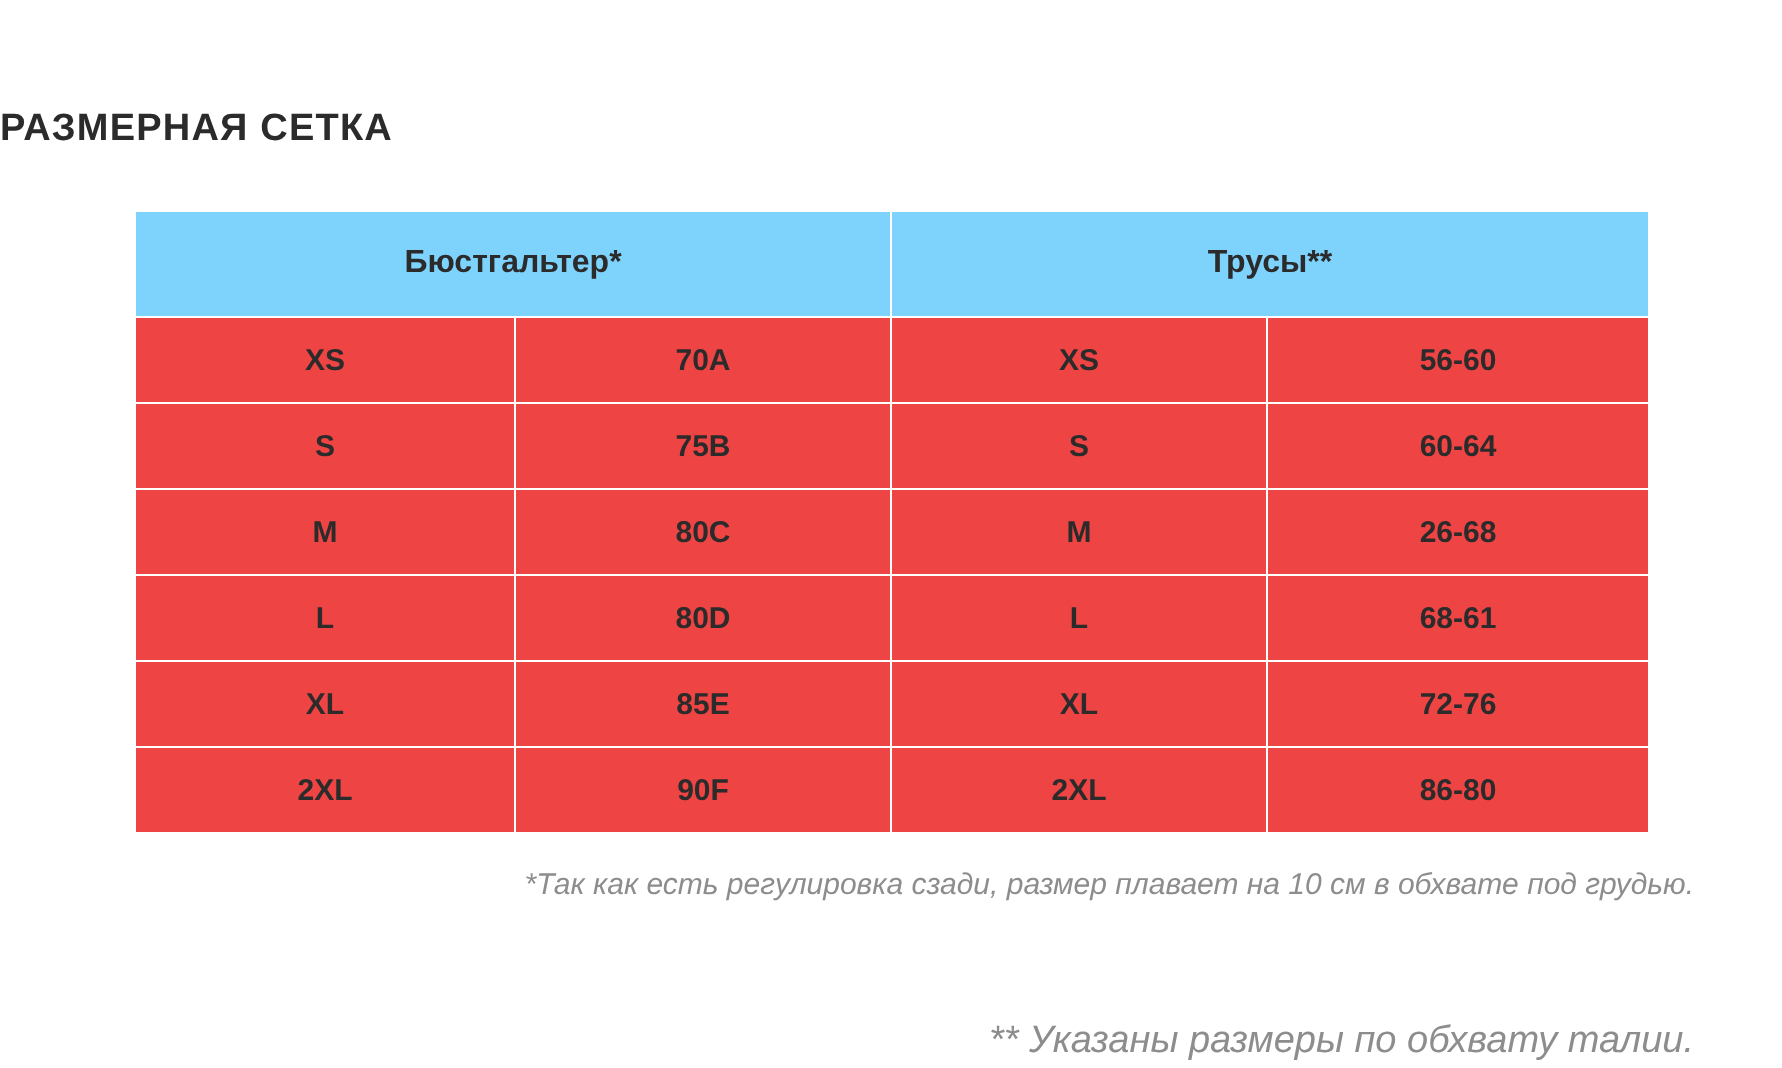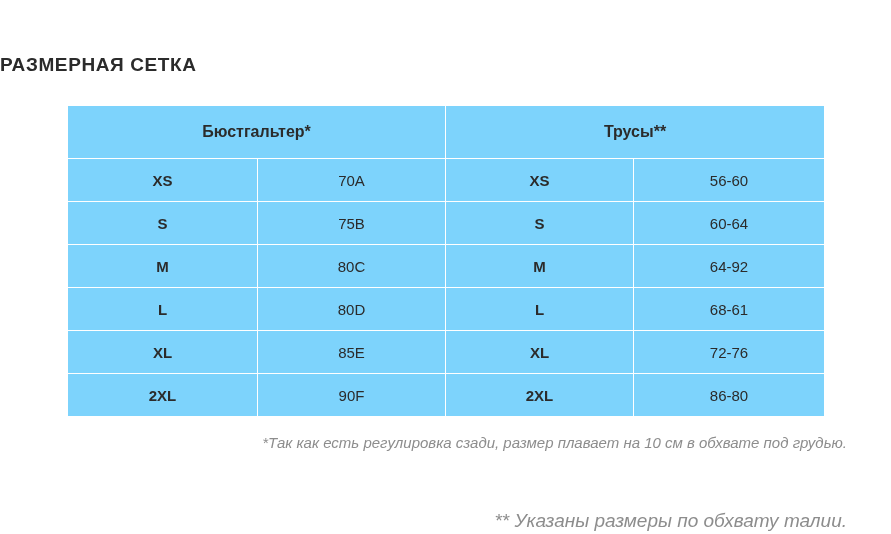--- a/index.html
+++ b/index.html
@@ -38,40 +38,40 @@
     width: 757px;
   }
   table.size-table {
     border-collapse: collapse;
     width: 757px;
     table-layout: fixed;
   }
   table.size-table td,
   table.size-table th {
     border: 1px solid #ffffff;
-    background: #7dd3fc;
+    background: #ef4444;
     height: 42px;
     text-align: center;
     vertical-align: middle;
     font-size: 15px;
     color: #2b2b2b;
     padding: 0;
   }
   table.size-table thead th {
     height: 52px;
     font-size: 16px;
     font-weight: bold;
     background: #7dd3fc;
   }
   td.sz {
     font-weight: bold;
     font-size: 15px;
   }
   td.val {
-    font-weight: normal;
+    font-weight: bold;
     font-size: 15px;
   }
   col.c1 { width: 190px; }
   col.c2 { width: 188px; }
   col.c3 { width: 188px; }
   col.c4 { width: 191px; }
   .notes {
     position: absolute;
     left: 67px;
     top: 428px;
@@ -121,21 +121,21 @@
         <tr>
           <td class="sz">S</td>
           <td class="val">75B</td>
           <td class="sz">S</td>
           <td class="val">60-64</td>
         </tr>
         <tr>
           <td class="sz">M</td>
           <td class="val">80C</td>
           <td class="sz">M</td>
-          <td class="val">64-92</td>
+          <td class="val">26-68</td>
         </tr>
         <tr>
           <td class="sz">L</td>
           <td class="val">80D</td>
           <td class="sz">L</td>
           <td class="val">68-61</td>
         </tr>
         <tr>
           <td class="sz">XL</td>
           <td class="val">85E</td>

